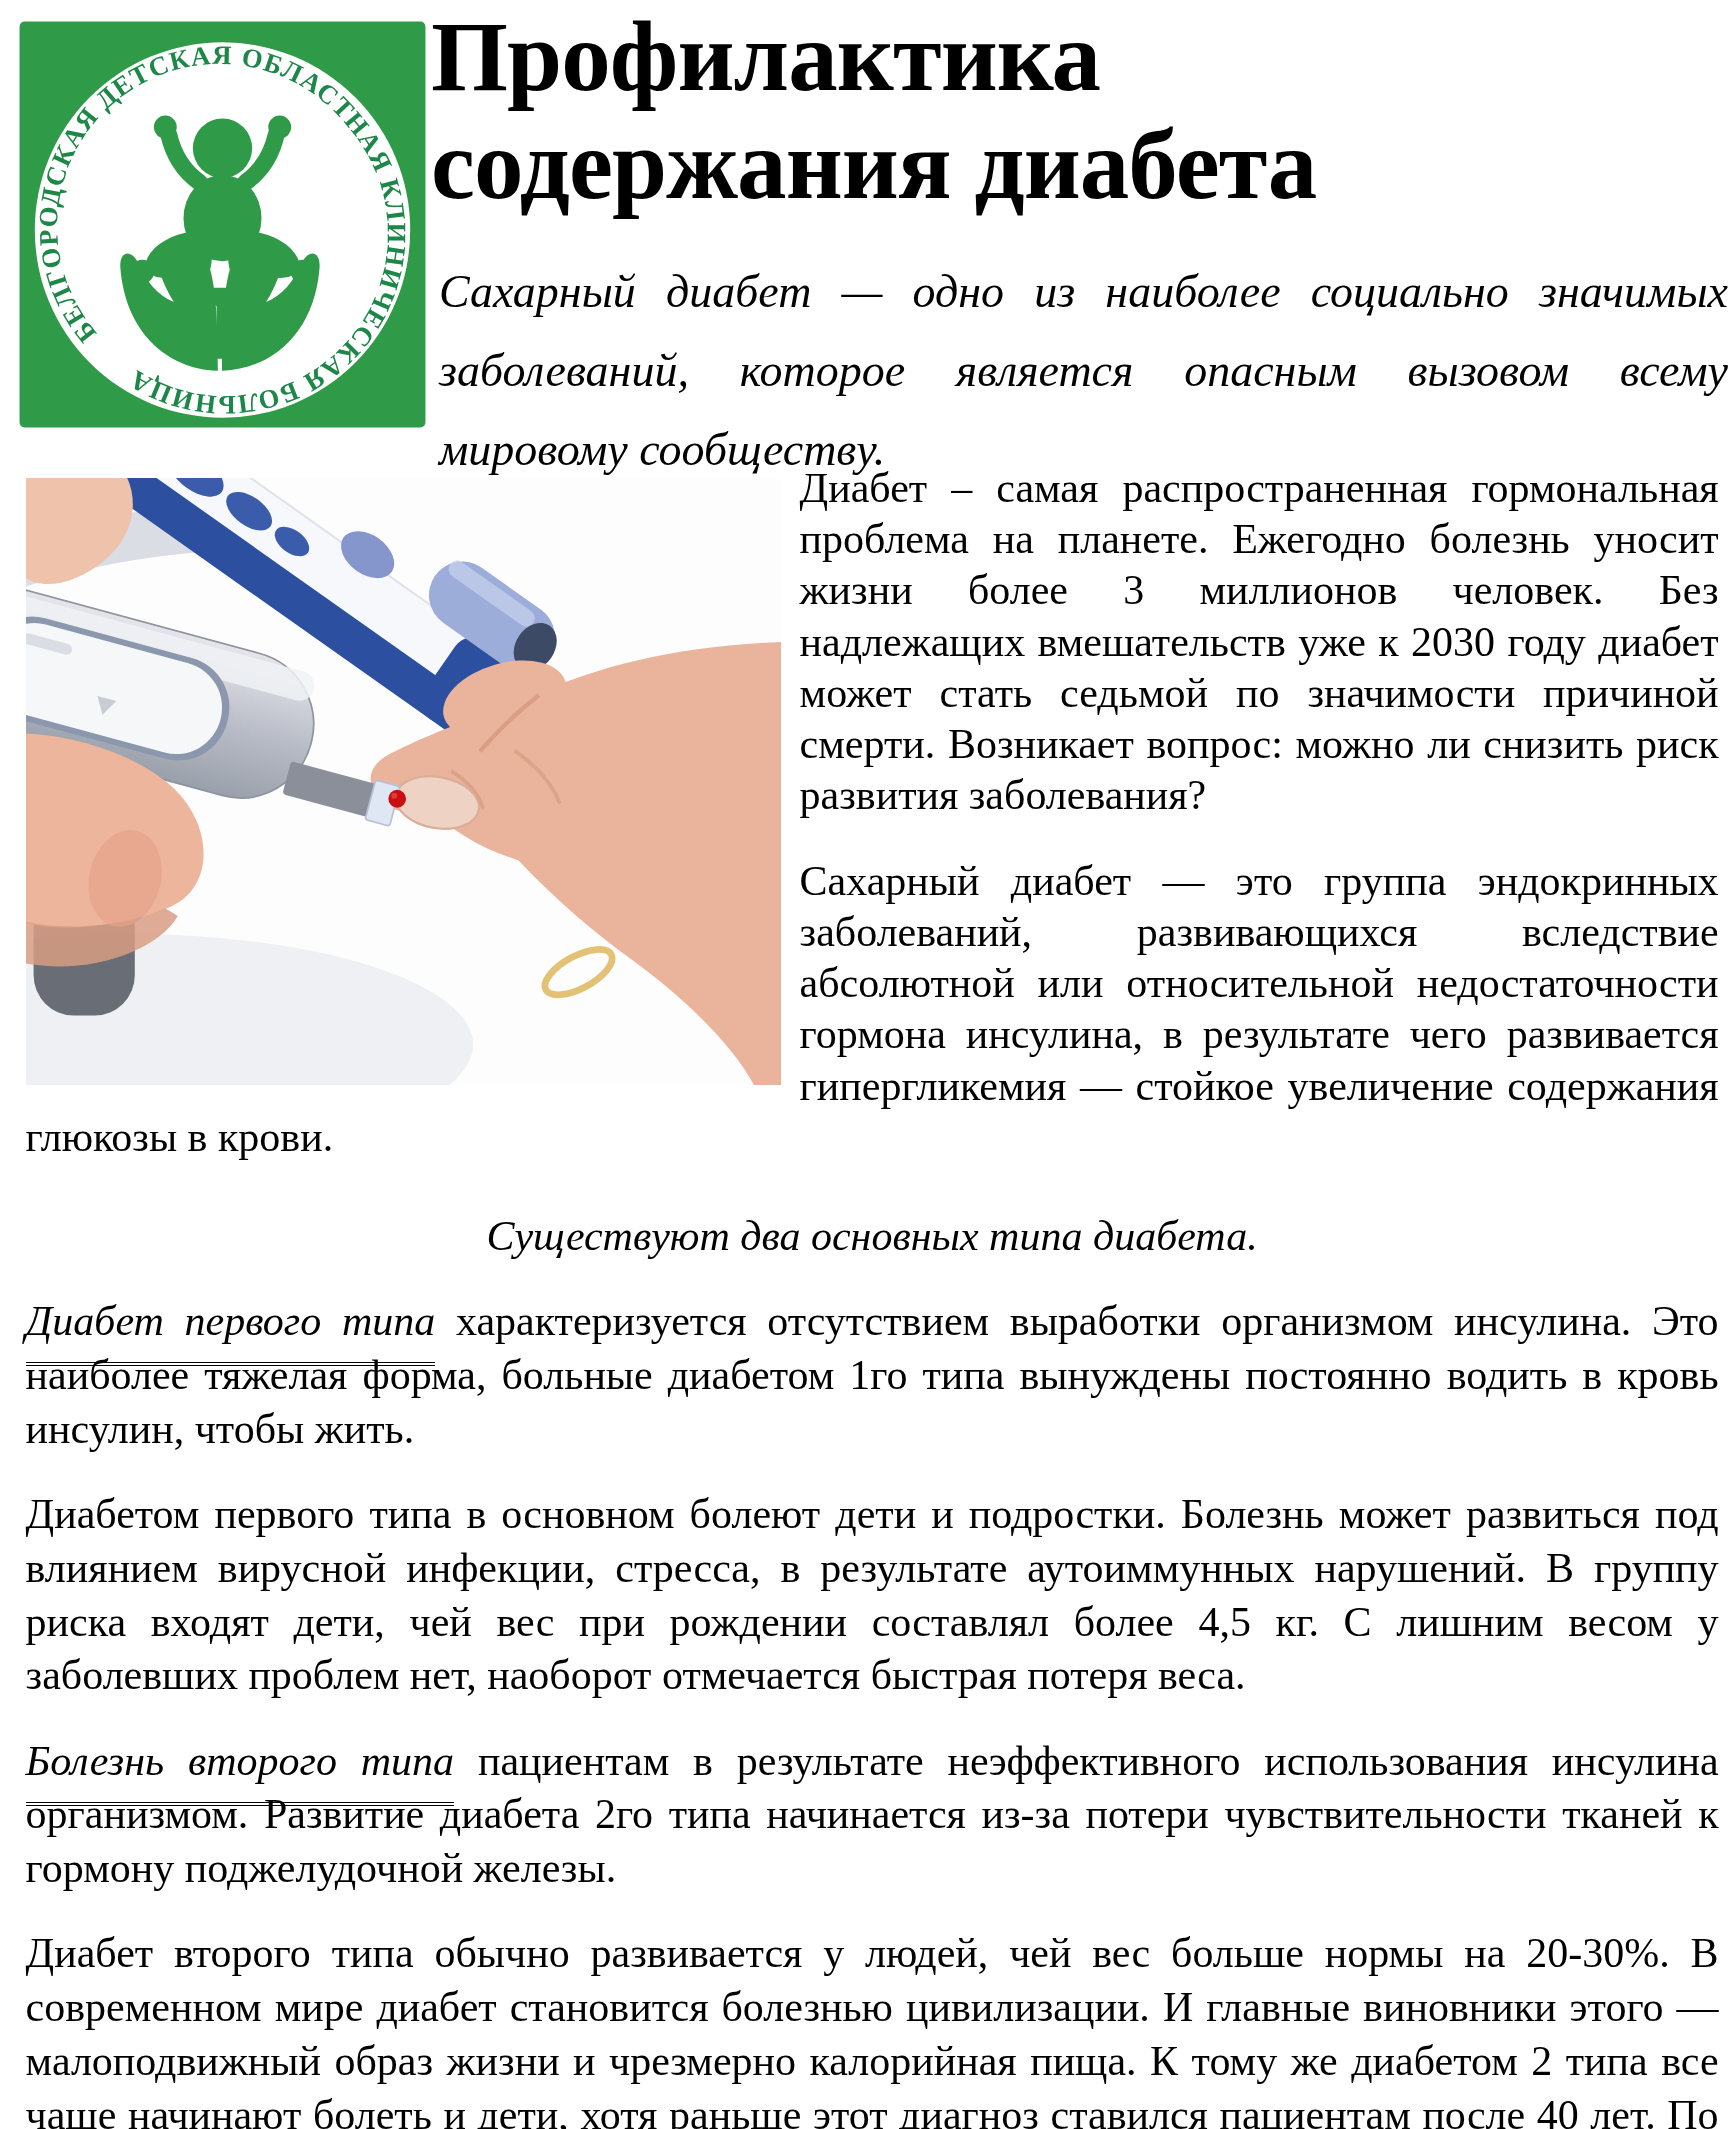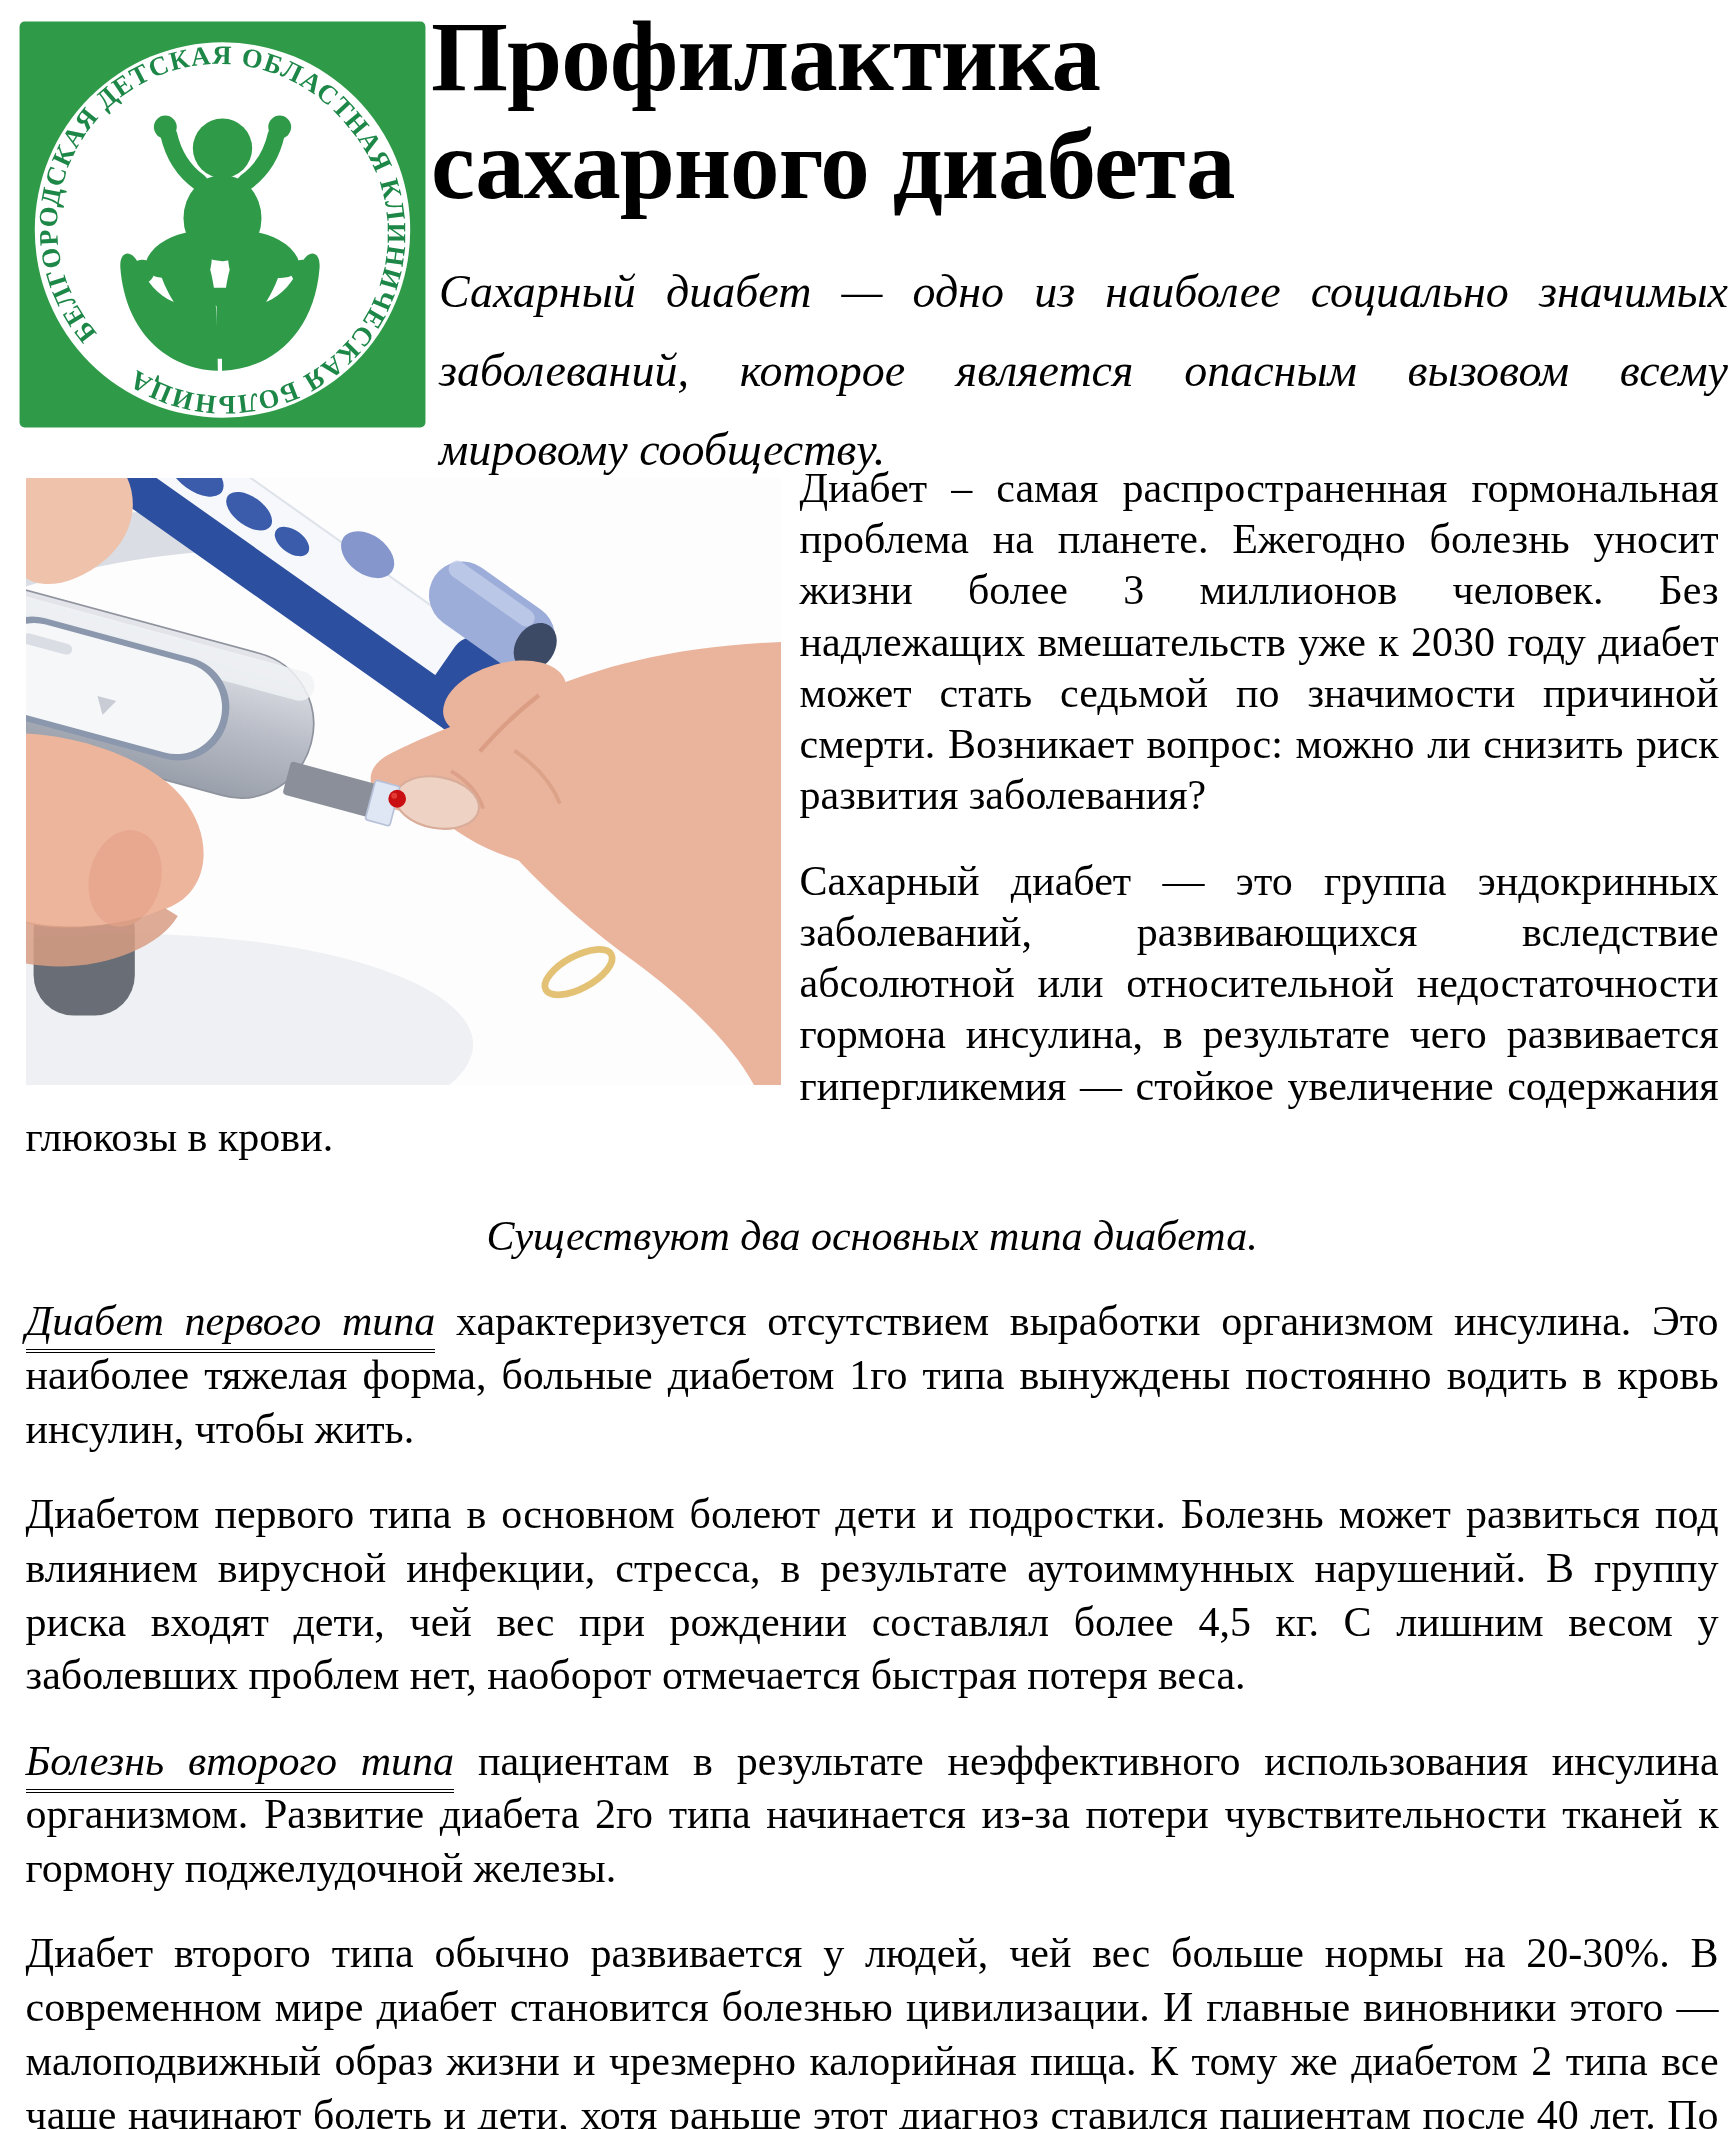--- a/index.html
+++ b/index.html
@@ -34,21 +34,21 @@
   .photo{
     float:left;width:755px;height:607px;margin:15.3px 19px 12.8px 0;
     background:#fff;
   }
   .photo svg{width:100%;height:100%;display:block;}
   .j{text-align:justify;text-justify:inter-word;}
   .col{line-height:1.22;}
   .col2{margin-top:34px !important;}
   .note-center{margin-top:47px !important;text-align:center;font-style:italic;}
   .body-p{margin-top:31.5px !important;}
-  .lead{font-style:italic;border-bottom:4.3px double #000;padding-bottom:5px;}
+  .lead{font-style:italic;border-bottom:4.3px double #000;padding-bottom:18px;}
 </style>
 </head>
 <body>
 
 <div class="page">
 
   <div class="logo">
     <svg viewBox="0 0 970 970">
       <rect x="6" y="6" width="958" height="958" rx="12" fill="#2f9b49"></rect>
       <circle cx="485" cy="498" r="443" fill="#ffffff"></circle>
@@ -73,21 +73,21 @@
       <g fill="#2f9b49">
         <path d="M420,634 L550,634 L499,678 L499,802 L471,802 L471,678 Z"></path>
         <path id="lhand" d="M472,830 C356,826 256,740 244,588 C241,546 270,542 286,576
                  C306,622 332,652 370,668 C332,606 322,556 348,532 C370,512 392,530 398,566
                  C404,524 428,508 448,526 C462,539 462,566 456,592 C468,636 474,700 474,830 Z"></path>
         <use href="#lhand" transform="translate(958,0) scale(-1,1)"></use>
       </g>
     </svg>
   </div>
 
-  <h1 class="title">Профилактика сахарного диабета</h1>
+  <h1 class="title">Профилактика содержания диабета</h1>
   <p class="intro">Сахарный диабет — одно из наиболее социально значимых заболеваний, которое является опасным вызовом всему мировому сообществу.</p>
 
   <div class="flow">
 
     <div class="photo">
       <svg viewBox="0 0 1790 1425" preserveAspectRatio="none">
         <defs>
           <linearGradient id="silver" x1="0" y1="0" x2="0" y2="1">
             <stop offset="0" stop-color="#e4e6eb"></stop>
             <stop offset="0.55" stop-color="#b7bbc5"></stop>

